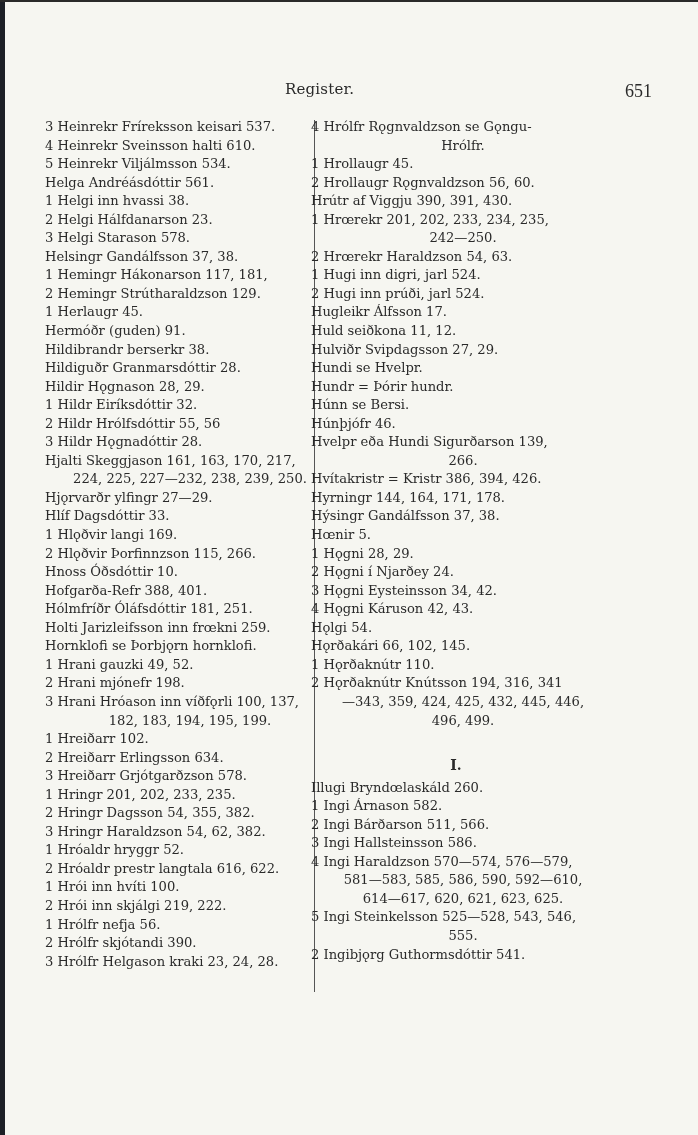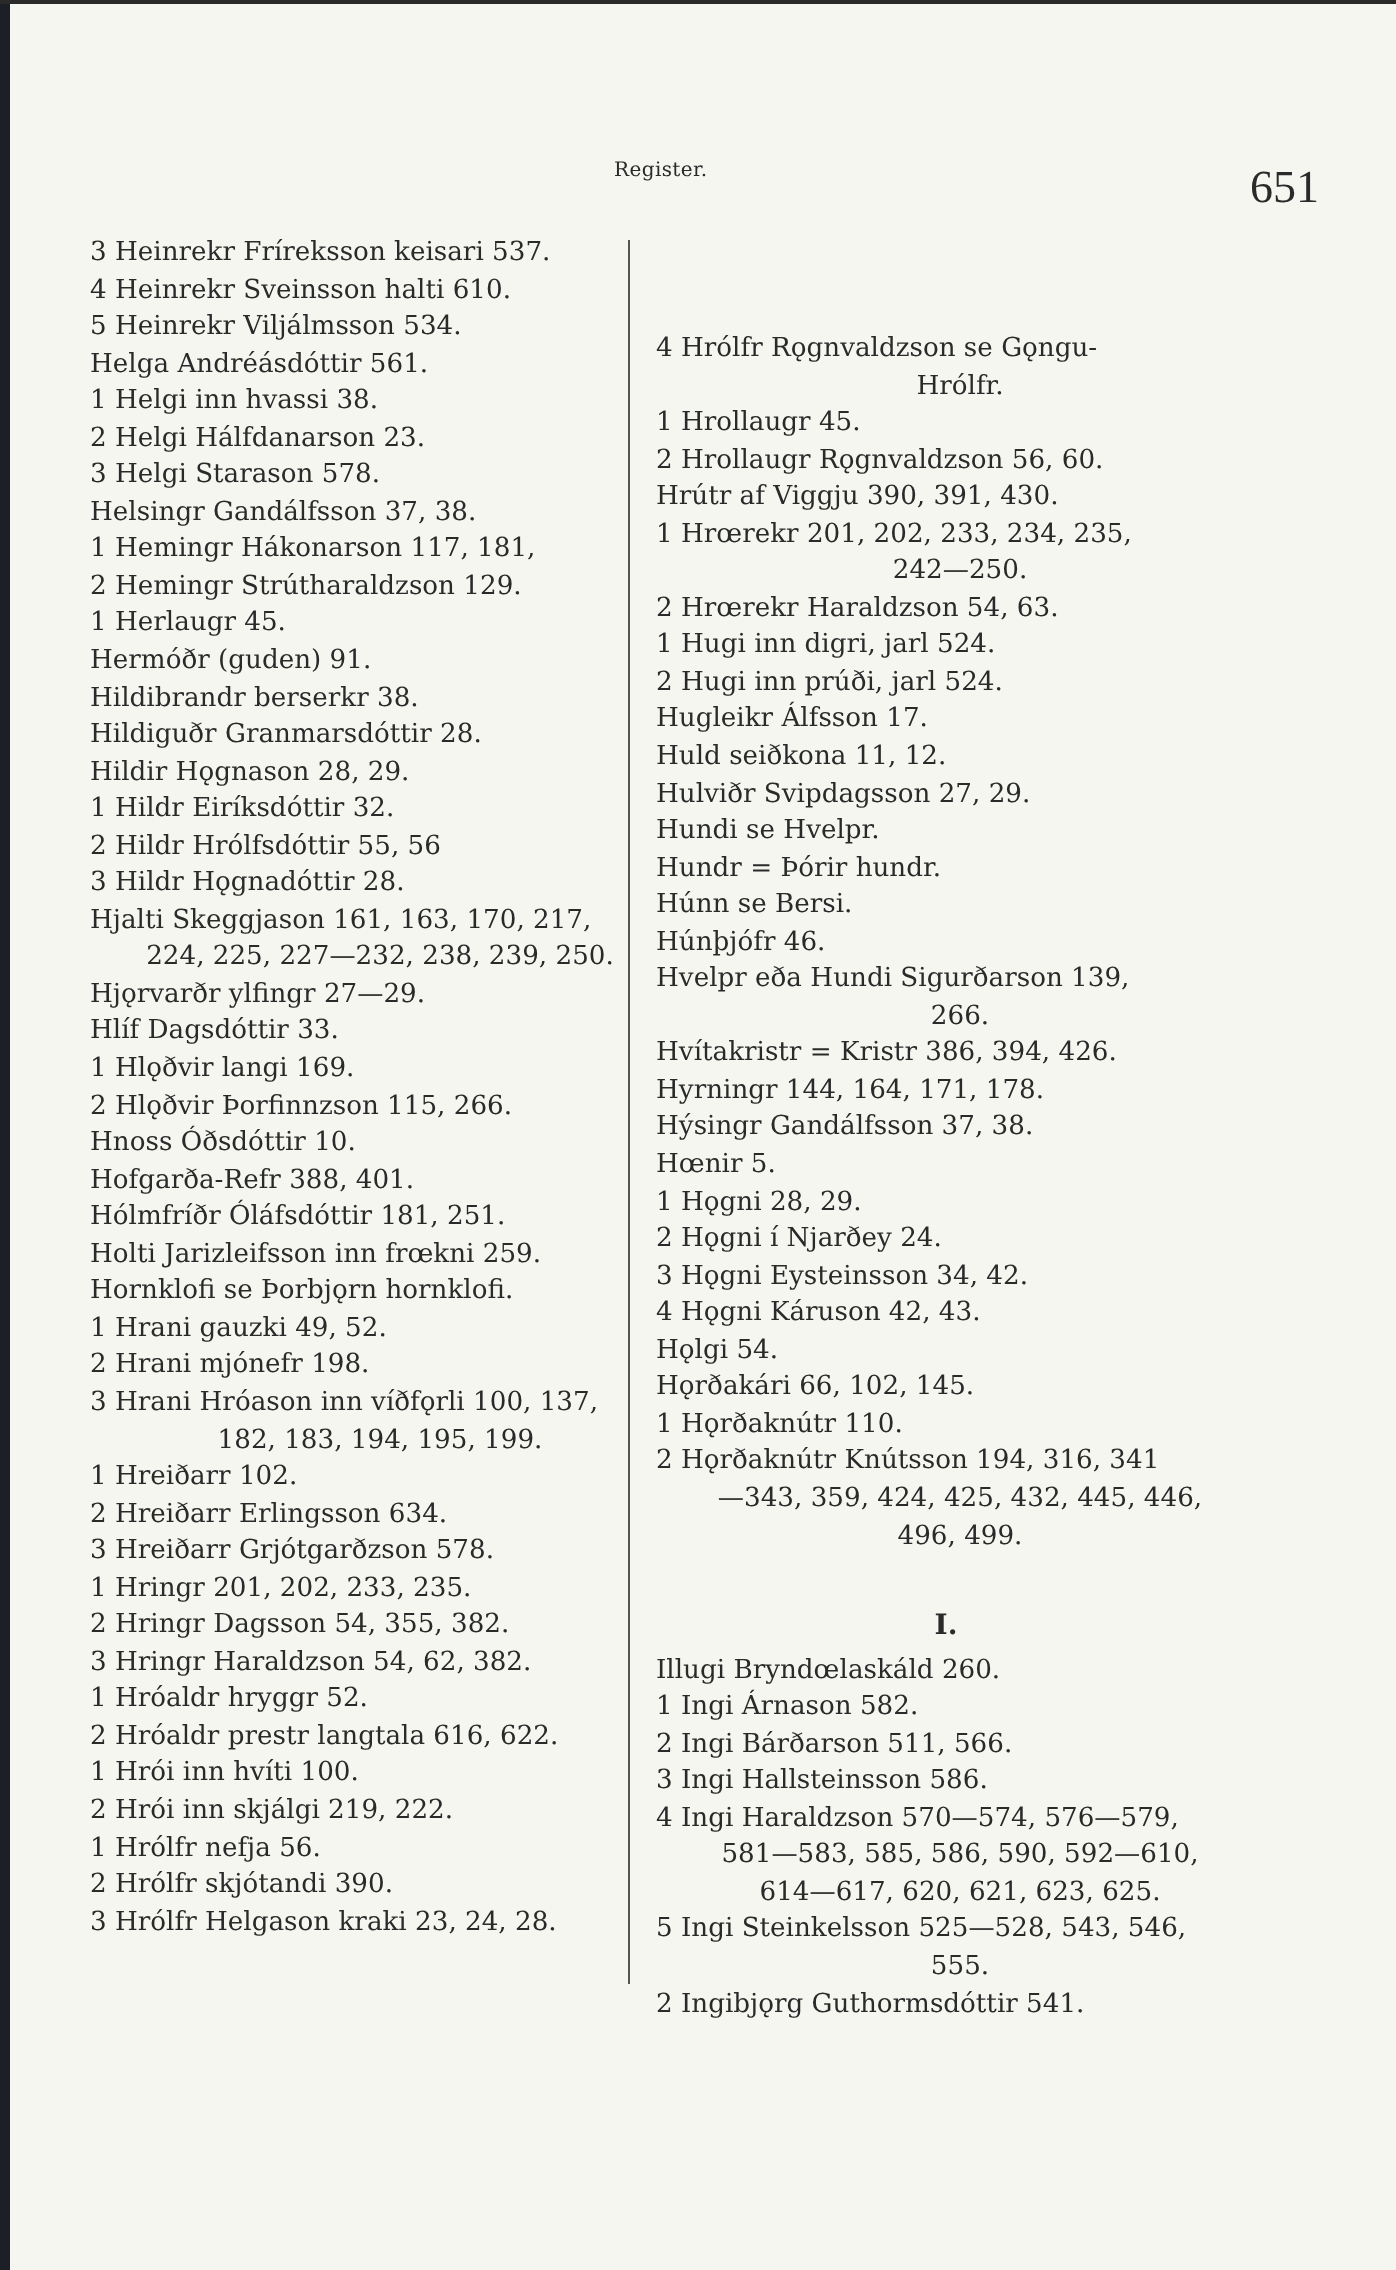--- a/index.html
+++ b/index.html
@@ -6,25 +6,25 @@
   body {
     width: 698px; height: 1135px; overflow: hidden;
     background: #f6f6f1;
     position: relative;
     font-family: "DejaVu Serif", "Liberation Serif", serif;
     color: #2a2a2a;
   }
   .edge { position: absolute; left: 0; top: 0; width: 5px; height: 1135px; background: #1c1f26; }
   .topedge { position: absolute; left: 0; top: 0; width: 698px; height: 2px; background: #2a2a2a; }
   .header { position: absolute; top: 80px; left: 0; width: 698px; height: 22px; }
-  .running-title { position: absolute; left: 285px; top: 0; font-size: 10px; letter-spacing: 0.2px; margin-left: 22px; }
-  .page-number { position: absolute; left: 625px; top: 1px; font-size: 23px; font-family: "Liberation Serif", serif; }
+  .running-title { position: absolute; left: 285px; top: 0; font-size: 15px; letter-spacing: 0.2px; }
+  .page-number { position: absolute; left: 625px; top: 1px; font-size: 18px; font-family: "Liberation Serif", serif; }
   .col { position: absolute; top: 118px; font-size: 13.1px; line-height: 18.55px; }
   .col-left { left: 34px; width: 276px; margin-left: 11px; }
-  .col-right { left: 328px; width: 290px; margin-top: 48px; }
+  .col-right { left: 311px; width: 290px; }
   .divider { position: absolute; left: 314px; top: 120px; width: 1px; height: 872px; background: #555; }
   .entry { white-space: nowrap; }
   .entry.cont { padding-left: 14px; text-align: center; }
   .section-letter { text-align: center; font-weight: bold; margin-top: 26px; margin-bottom: 4px; font-size: 14px; }
 </style>
 </head>
 <body>
 
 <div class="edge"></div>
 <div class="topedge"></div>

